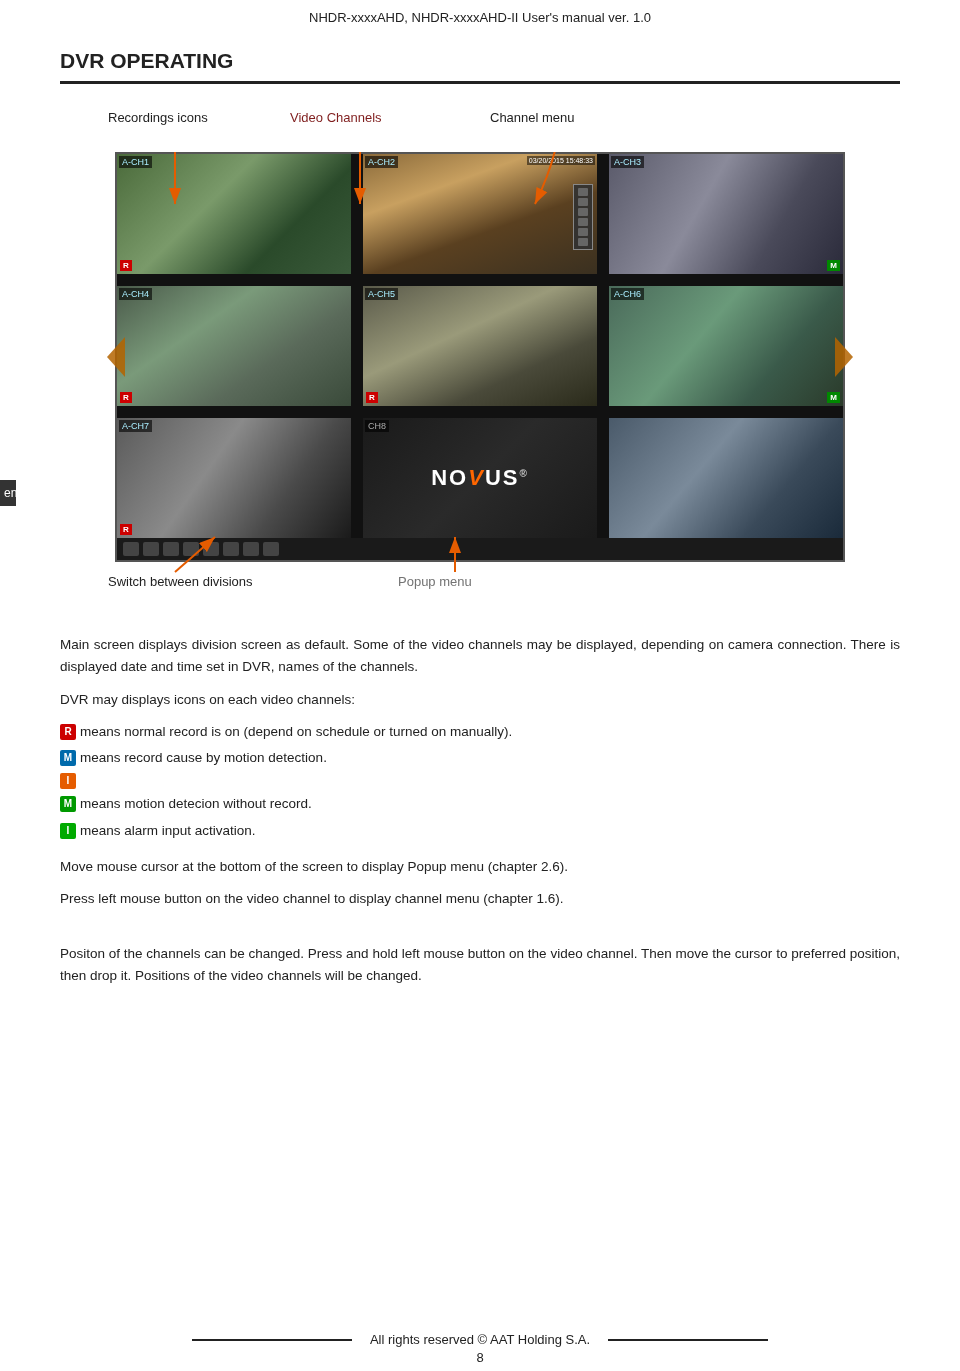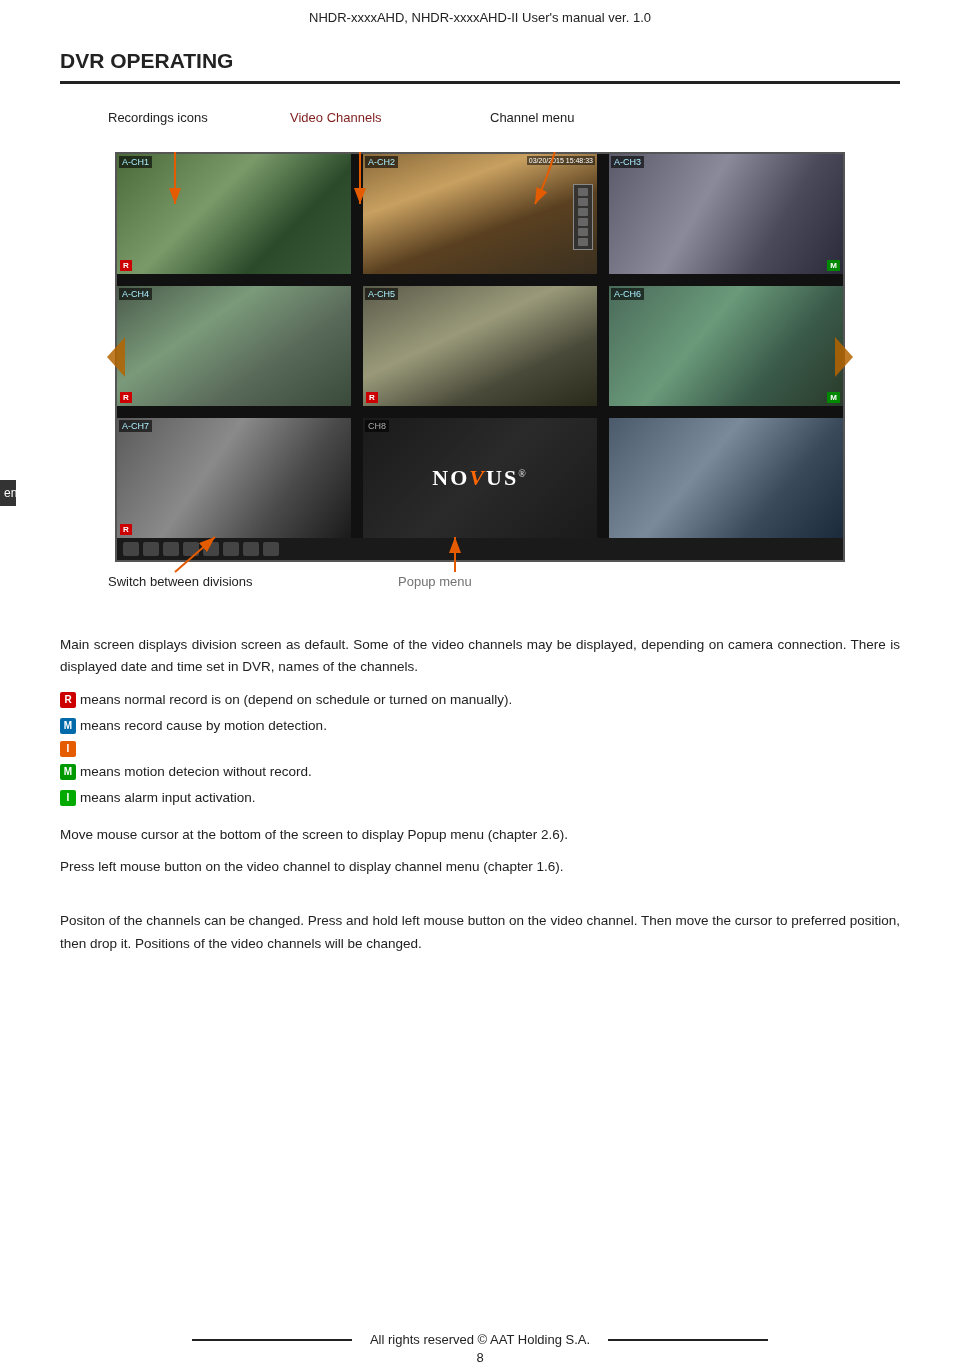--- a/index.html
+++ b/index.html
@@ -156,21 +156,20 @@
     .cam6 { background: linear-gradient(130deg, #4a6a5a 0%, #6a9a7a 40%, #3a5a4a 70%, #2a3a2a 100%); }
     .cam7 { background: linear-gradient(125deg, #5a5a5a 0%, #8a8a8a 40%, #4a4a4a 70%, #1a1a1a 100%); }
     .cam-novus { background: linear-gradient(135deg, #1a1a1a 0%, #2a2a2a 50%, #1a1a1a 100%); display: flex; align-items: center; justify-content: center; }
     .cam9 { background: linear-gradient(130deg, #4a5a6a 0%, #7a8a9a 40%, #3a4a5a 70%, #1a2a3a 100%); }
 
     .novus-logo {
       color: #fff;
       font-size: 22px;
       font-weight: bold;
       letter-spacing: 2px;
-      font-family: Liberation Serif, serif;
     }
     .novus-logo .v-special {
       color: #ff6600;
       font-style: italic;
     }
 
     
     .dvr-toolbar {
       background: #1a1a1a;
       height: 22px;
@@ -496,20 +495,21 @@
       <span class="label-switch">Switch between divisions</span>
       <span class="label-popup">Popup menu</span>
     </div>
 
   </div>
 
   <div class="body-text">
 
     <p>Main screen displays division screen as default. Some of the video channels may be displayed, depending on camera connection. There is displayed date and time set in DVR, names of the channels.</p>
 
+    <p>DVR may displays icons on each video channels:</p>
 
     <div class="icon-line">
       <span class="icon-badge badge-red">R</span>
       <span>means normal record is on (depend on schedule or turned on manually).</span>
     </div>
     <div class="icon-line">
       <span class="icon-badge badge-blue">M</span>
       <span>means record cause by motion detection.</span>
     </div>
     <div class="icon-line">

